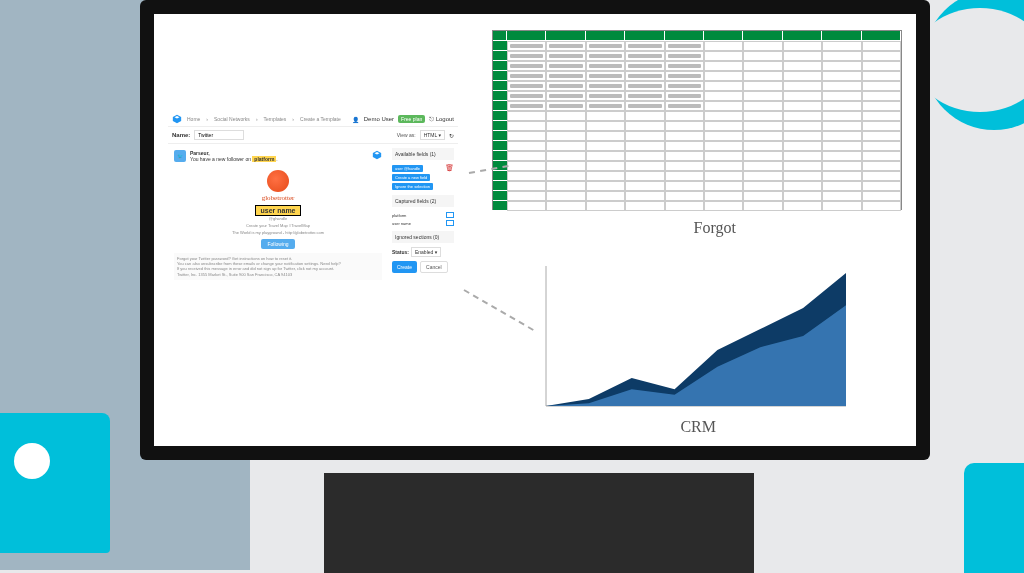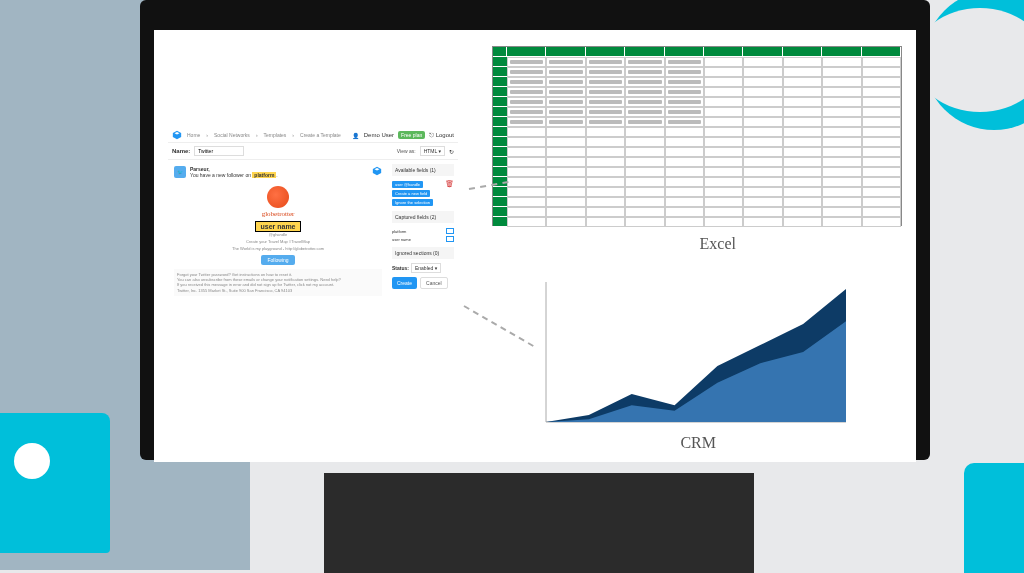--- a/index.html
+++ b/index.html
@@ -9,21 +9,21 @@
 .bg-left-shape { position: absolute; left: -50px; top: -30px; width: 300px; height: 600px; background: #a1b5c2; z-index: 0; }
 .bg-circle-top { position: absolute; right: -40px; top: -10px; width: 140px; height: 140px; background: #00bfda; border-radius: 50%; z-index: 0; }
 .bg-circle-top::after { content: ''; position: absolute; inset: 18px 18px 18px -10px; background: #e8e9eb; border-radius: 50%; }
 .bg-cup-right { position: absolute; right: 0; bottom: -10px; width: 60px; height: 120px; background: #00bfda; border-radius: 10px 0 0 4px; z-index: 0; }
 .bg-cup-left { position: absolute; left: -10px; bottom: 20px; width: 120px; height: 140px; background: #00bfda; border-radius: 8px 8px 4px 4px; z-index: 0; }
 .bg-cup-left::after { content: ''; position: absolute; left: 24px; top: 30px; width: 36px; height: 36px; background: #fff; border-radius: 50%; }
 
 
 .monitor { position: absolute; left: 140px; top: 0; width: 790px; height: 460px; background: #111; border-radius: 6px; z-index: 2; padding: 14px; }
 .monitor-stand { position: absolute; left: 324px; bottom: 0; width: 430px; height: 100px; background: #2b2b2b; z-index: 1; }
-.screen { width: 100%; height: 100%; background: #fff; position: relative; overflow: hidden; margin-top: 16px; }
+.screen { width: 100%; height: 100%; background: #fff; position: relative; overflow: hidden; }
 
 
 .app-panel { position: absolute; left: 14px; top: 98px; width: 290px; height: 210px; font-size: 6px; color: #333; }
 .app-header { display: flex; align-items: center; gap: 5px; padding: 2px 4px; border-bottom: 1px solid #eee; }
 .app-logo { width: 10px; height: 10px; display: flex; align-items: center; justify-content: center; }
 .app-logo svg { width: 10px; height: 10px; }
 .app-nav { display: flex; gap: 6px; font-size: 5px; color: #888; }
 .app-nav span { white-space: nowrap; }
 .app-nav-right { margin-left: auto; display: flex; gap: 4px; align-items: center; }
 .free-plan-badge { background: #5cb85c; color: #fff; padding: 1px 3px; border-radius: 2px; font-size: 5px; }
@@ -396,21 +396,21 @@
           <div class="sheet-cell"></div>
           <div class="sheet-cell"></div>
           <div class="sheet-cell"></div>
           <div class="sheet-cell"></div>
           <div class="sheet-cell"></div>
           <div class="sheet-cell"></div>
           <div class="sheet-cell"></div>
           <div class="sheet-cell"></div>
         </div>
     </div>
-    <div class="sheet-label">Excel</div>
+    <div class="sheet-label">Forgot</div>
 
     <div class="chart-wrap">
       <svg class="chart-svg" viewBox="0 0 310 150" id="chart-svg">
         <line class="chart-axis" x1="10" y1="140" x2="310" y2="140"></line>
         <line class="chart-axis" x1="10" y1="0" x2="10" y2="140"></line>
       <path d="M 10 140 L 10 140 L 52.857142857142854 133 L 95.71428571428571 112 L 138.57142857142856 123.2 L 181.42857142857142 84 L 224.28571428571428 63 L 267.1428571428571 42 L 310 7 L 310 140 Z" class="chart-area-dark"></path>
           <path d="M 10 140 L 10 140 L 52.857142857142854 137.2 L 95.71428571428571 123.2 L 138.57142857142856 128.8 L 181.42857142857142 100.8 L 224.28571428571428 81.2 L 267.1428571428571 70 L 310 39.2 L 310 140 Z" class="chart-area-light"></path>
         </svg>
     </div>
     <div class="chart-label">CRM</div>

